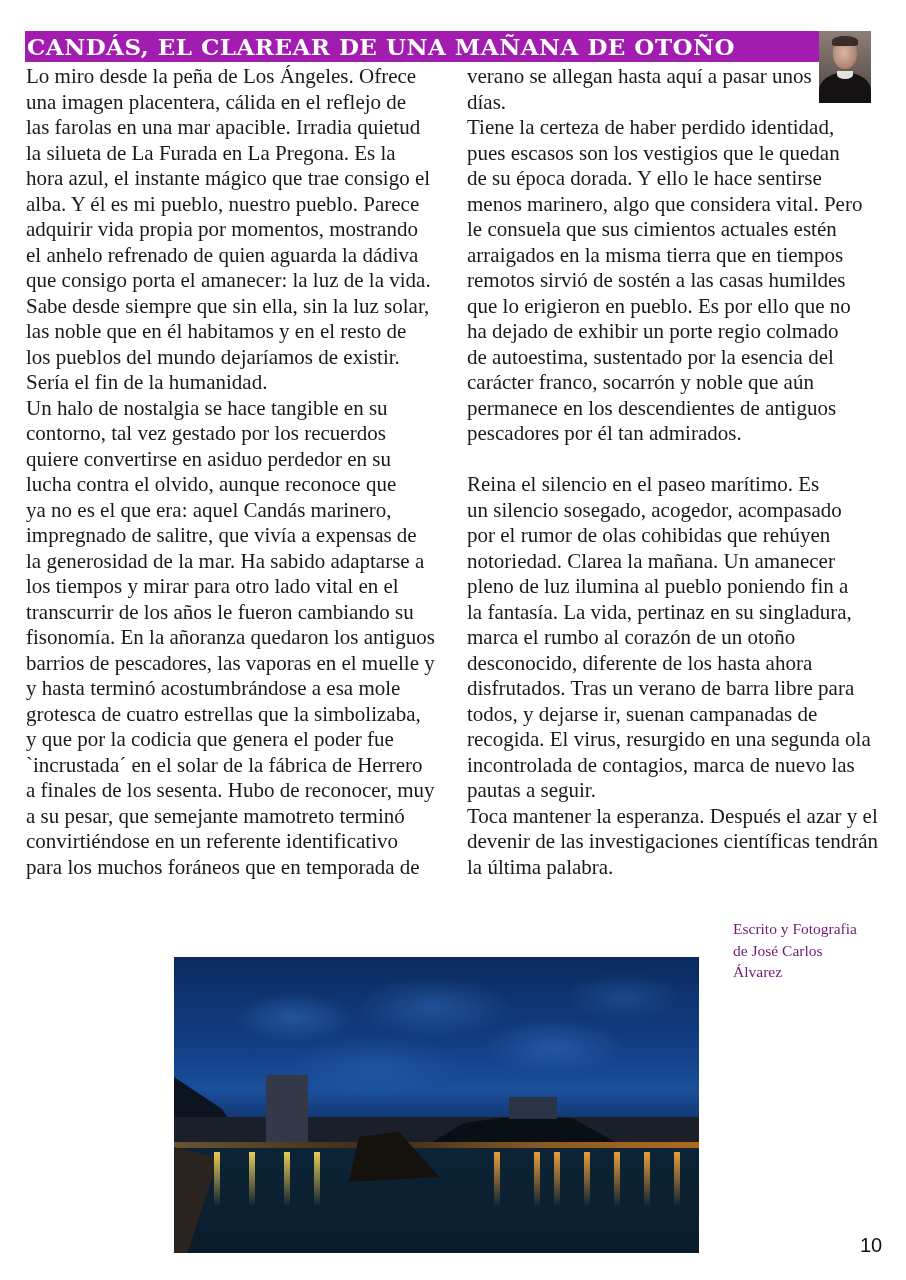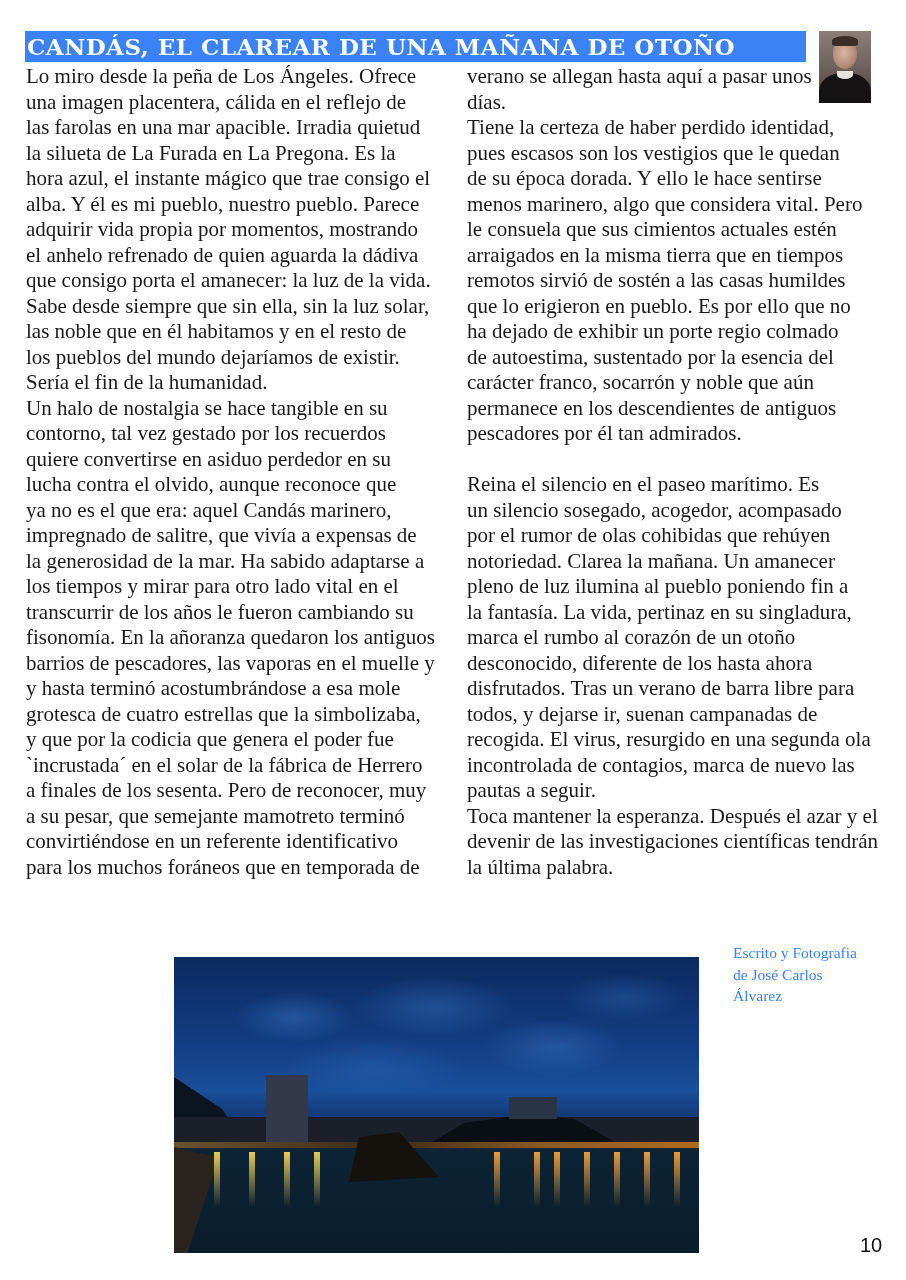--- a/index.html
+++ b/index.html
@@ -1,17 +1,17 @@
 <!DOCTYPE html>
 <html><head>
 <meta charset="utf-8">
 <style>
   html, body { margin: 0; padding: 0; background: #ffffff; }
   body { width: 906px; height: 1280px; position: relative; overflow: hidden; font-family: "Liberation Serif", "DejaVu Serif", serif; color: #1a1a1a; }
-  .title-bar { position: absolute; left: 25px; top: 31px; width: 781px; height: 31px; background: #3b82f6; }
+  .title-bar { position: absolute; left: 25px; top: 31px; width: 781px; height: 31px; background: #a21caf; padding-left: 37px; }
   .title-text { position: absolute; left: 2px; top: 1px; font-family: "DejaVu Serif", serif; font-weight: bold; font-size: 23px; letter-spacing: 0.5px; color: #ffffff; white-space: nowrap; line-height: 30px; transform: scaleX(1.0); transform-origin: left center; }
   .author-photo { position: absolute; left: 819px; top: 31px; width: 52px; height: 72px; overflow: hidden; background: linear-gradient(180deg, #8c7e78 0%, #6e625e 50%, #4a403d 100%); }
   .author-photo .head { position: absolute; left: 14px; top: 8px; width: 24px; height: 30px; border-radius: 45% 45% 48% 48%; background: radial-gradient(ellipse at 45% 45%, #d9b7a6 0%, #b38a77 60%, #7b5b4e 100%); }
   .author-photo .hair { position: absolute; left: 13px; top: 5px; width: 26px; height: 10px; border-radius: 50% 50% 20% 20%; background: #3a2c26; }
   .author-photo .body { position: absolute; left: 0; top: 42px; width: 52px; height: 40px; border-radius: 45% 45% 0 0; background: #141213; }
   .author-photo .collar { position: absolute; left: 18px; top: 40px; width: 16px; height: 8px; background: #e6e2dd; border-radius: 0 0 50% 50%; }
   .column { position: absolute; font-size: 21px; line-height: 25.5px; white-space: nowrap; }
   .col-left { left: 26px; top: 64px; }
   .col-right { left: 467px; top: 64px; }
   .line { display: block; height: 25.5px; }
@@ -26,21 +26,21 @@
   .photo .hill-left { position: absolute; left: 0; top: 120px; width: 80px; height: 80px; background: #0c1420; clip-path: polygon(0 0, 60% 40%, 100% 100%, 0 100%); }
   .photo .tower { position: absolute; left: 92px; top: 118px; width: 42px; height: 72px; background: #34394a; }
   .photo .town { position: absolute; left: 0; top: 160px; width: 525px; height: 28px; background: #1b1f2a; }
   .photo .headland { position: absolute; left: 250px; top: 150px; width: 200px; height: 40px; background: #0a0f16; clip-path: polygon(0 100%, 20% 40%, 50% 20%, 75% 30%, 100% 100%); }
   .photo .ruin { position: absolute; left: 335px; top: 140px; width: 48px; height: 22px; background: #2a3447; }
   .photo .shore { position: absolute; left: 0; top: 185px; width: 525px; height: 6px; background: linear-gradient(90deg, #6a5330, #3a2a18 40%, #8a5a22 70%, #b06a20); }
   .photo .water { position: absolute; left: 0; top: 191px; width: 525px; height: 105px; background: linear-gradient(180deg, #0c2436 0%, #0a1c2a 100%); }
   .photo .rock { position: absolute; left: 165px; top: 175px; width: 100px; height: 50px; background: #15110c; clip-path: polygon(10% 100%, 20% 10%, 60% 0, 100% 90%); }
   .photo .refl { position: absolute; top: 195px; width: 6px; height: 55px; background: linear-gradient(180deg, rgba(255,170,60,0.9), rgba(255,150,40,0)); }
   .photo .walkway { position: absolute; left: 0; top: 190px; width: 45px; height: 106px; background: #2a2420; clip-path: polygon(0 0, 100% 10%, 30% 100%, 0 100%); }
-  .caption { position: absolute; left: 733px; top: 942px; font-size: 15.5px; line-height: 21.5px; color: #3b82f6; }
+  .caption { position: absolute; left: 733px; top: 918px; font-size: 15.5px; line-height: 21.5px; color: #701a75; }
   .page-number { position: absolute; left: 860px; top: 1234px; font-family: Liberation Sans, sans-serif; font-size: 20px; color: #111; }
 </style>
 </head>
 <body>
 
 <div class="title-bar">
   <div class="title-text">CANDÁS, EL CLAREAR DE UNA MAÑANA DE OTOÑO</div>
 </div>
 
 <div class="author-photo">
@@ -72,21 +72,21 @@
     <span class="line">impregnado de salitre, que vivía a expensas de</span>
     <span class="line">la generosidad de la mar. Ha sabido adaptarse a</span>
     <span class="line">los tiempos y mirar para otro lado vital en el</span>
     <span class="line">transcurrir de los años le fueron cambiando su</span>
     <span class="line">fisonomía. En la añoranza quedaron los antiguos</span>
     <span class="line">barrios de pescadores, las vaporas en el muelle y</span>
     <span class="line">y hasta terminó acostumbrándose a esa mole</span>
     <span class="line">grotesca de cuatro estrellas que la simbolizaba,</span>
     <span class="line">y que por la codicia que genera el poder fue</span>
     <span class="line">`incrustada´ en el solar de la fábrica de Herrero</span>
-    <span class="line">a finales de los sesenta. Pero de reconocer, muy</span>
+    <span class="line">a finales de los sesenta. Hubo de reconocer, muy</span>
     <span class="line">a su pesar, que semejante mamotreto terminó</span>
     <span class="line">convirtiéndose en un referente identificativo</span>
     <span class="line">para los muchos foráneos que en temporada de</span>
   </div>
 <div class="column col-right" id="col-right">
     <span class="line">verano se allegan hasta aquí a pasar unos</span>
     <span class="line"> días.</span>
     <span class="line">Tiene la certeza de haber perdido identidad,</span>
     <span class="line">pues escasos son los vestigios que le quedan</span>
     <span class="line">de su época dorada. Y ello le hace sentirse</span>

